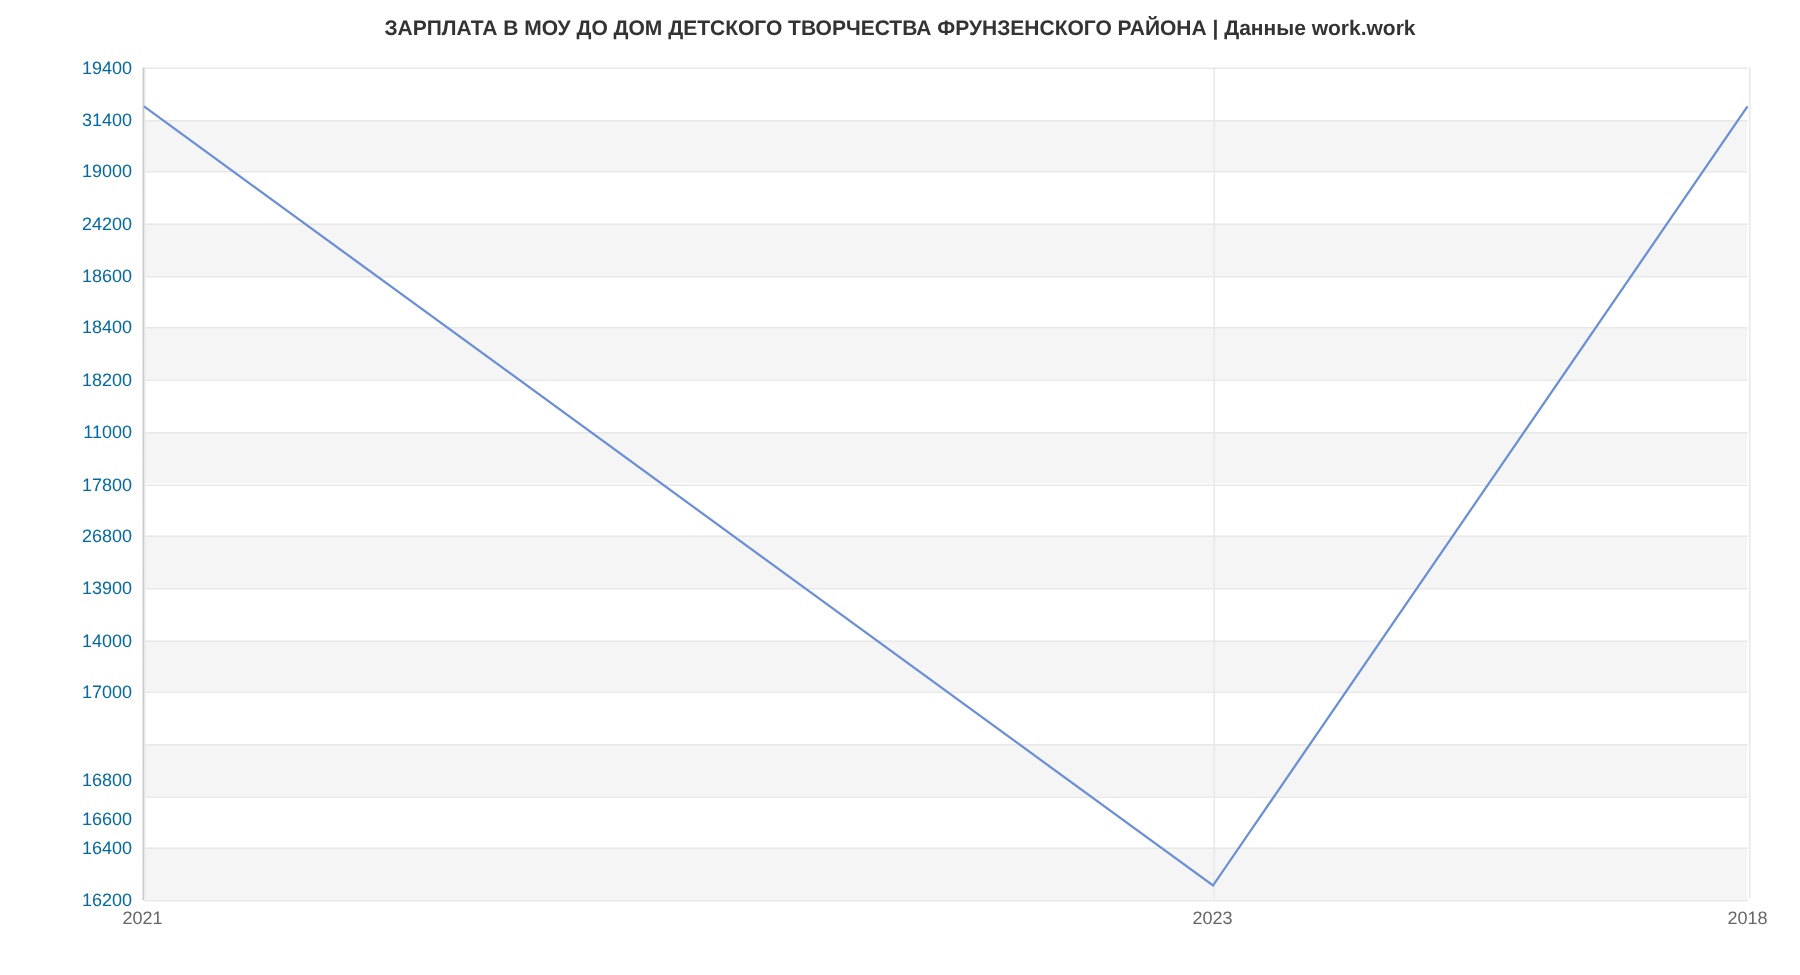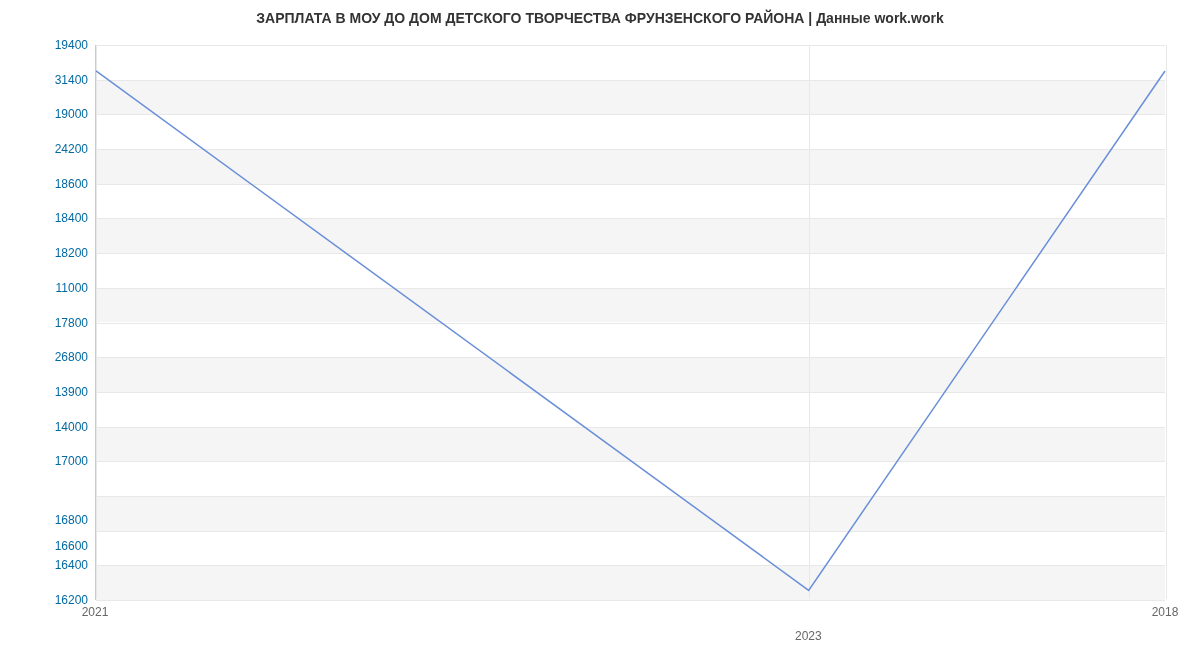--- a/index.html
+++ b/index.html
@@ -139,15 +139,15 @@
     <div class="y-tick-label" style="top: 322.5px;">17800</div>
     <div class="y-tick-label" style="top: 287.812px;">11000</div>
     <div class="y-tick-label" style="top: 253.125px;">18200</div>
     <div class="y-tick-label" style="top: 218.438px;">18400</div>
     <div class="y-tick-label" style="top: 183.75px;">18600</div>
     <div class="y-tick-label" style="top: 149.062px;">24200</div>
     <div class="y-tick-label" style="top: 114.375px;">19000</div>
     <div class="y-tick-label" style="top: 79.6875px;">31400</div>
     <div class="y-tick-label" style="top: 45px;">19400</div>
     <div class="x-tick-label" style="left: 95px;">2021</div>
-    <div class="x-tick-label" style="left: 808.333px; margin-top: 24px;">2023</div>
+    <div class="x-tick-label" style="left: 808.333px;">2023</div>
     <div class="x-tick-label" style="left: 1165px;">2018</div>
   </div>
 
 </body></html>

